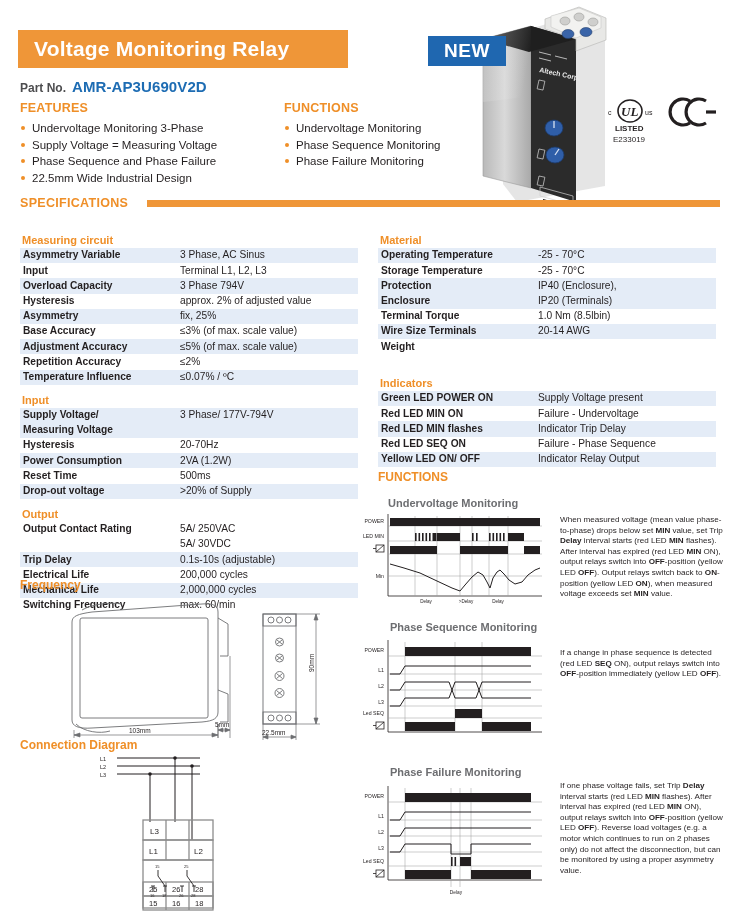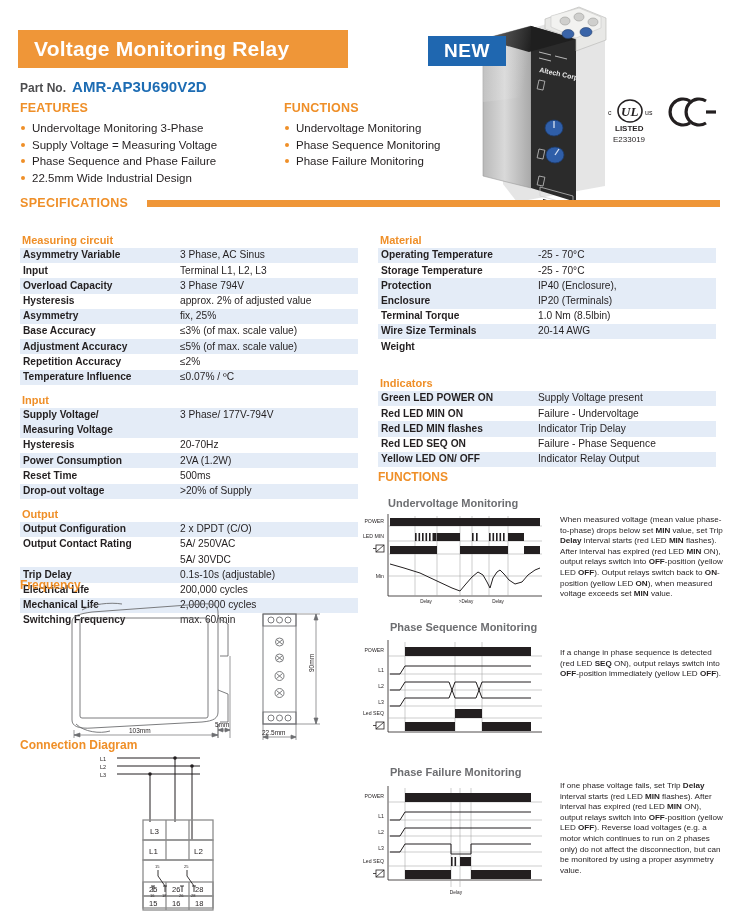--- a/index.html
+++ b/index.html
@@ -271,24 +271,20 @@
       <tr class="alt">
             <td class="k">Drop-out voltage</td>
             <td class="v">&gt;20% of Supply</td>
           </tr>
     </tbody>
       </table>
 
     <div class="grp-title">Output</div>
     <table class="spec">
       <tbody>
-          <tr class="alt">
-            <td class="k">Output Configuration</td>
-            <td class="v">2 x DPDT (C/O)</td>
-          </tr>
       <tr>
             <td class="k">Output Contact Rating</td>
             <td class="v">5A/ 250VAC</td>
           </tr>
       <tr>
             <td class="k"></td>
             <td class="v">5A/ 30VDC</td>
           </tr>
       <tr class="alt">
             <td class="k">Trip Delay</td>

